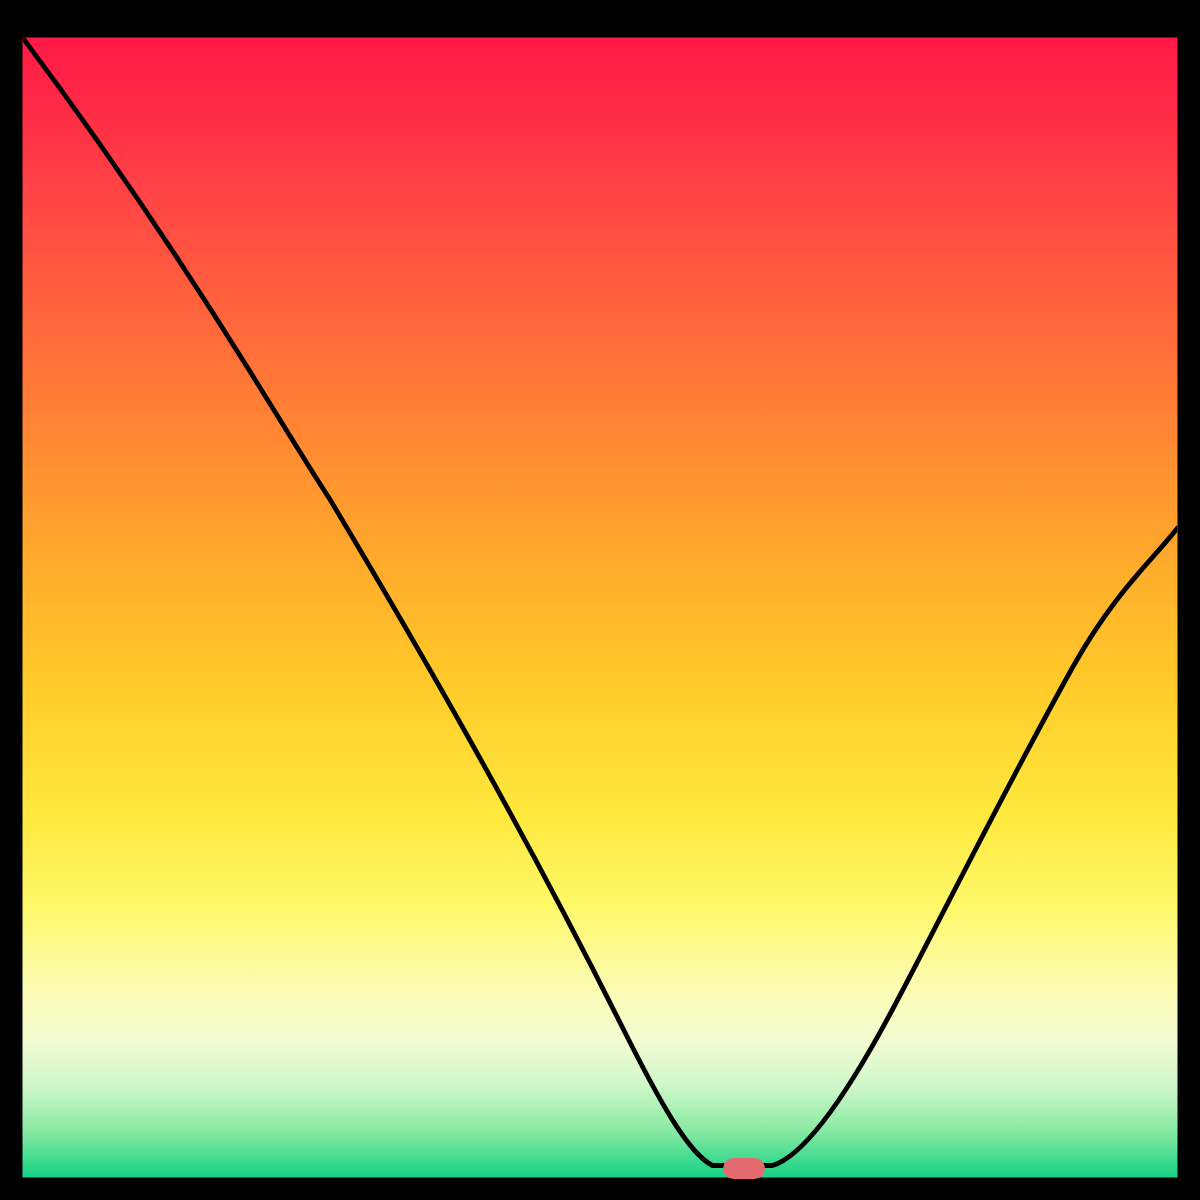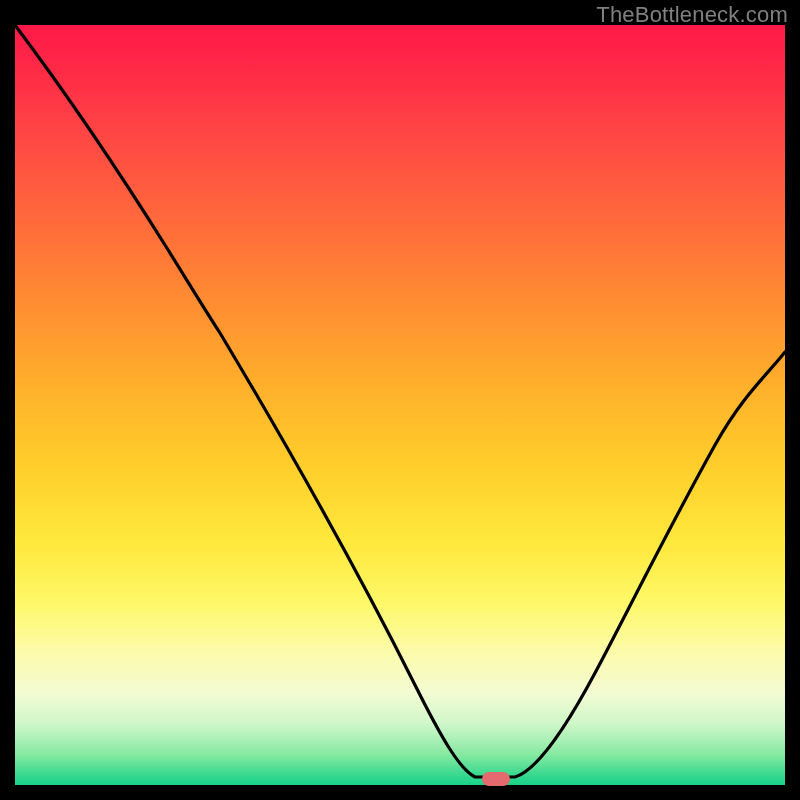--- a/index.html
+++ b/index.html
@@ -88,14 +88,13 @@
            C 425 710, 444 744, 460 752
            L 500 752
            C 520 746, 548 708, 580 648
            C 612 588, 650 510, 700 420
            C 728 370, 752 350, 770 327"></path>
     </svg>
 
     <div class="marker" style="left:62.5%;top:99.2%;background:#e46a6f;"></div>
   </div>
 
-  <div class="watermark">TheBottleneck.com</div>
 </div>
 
 </body></html>

